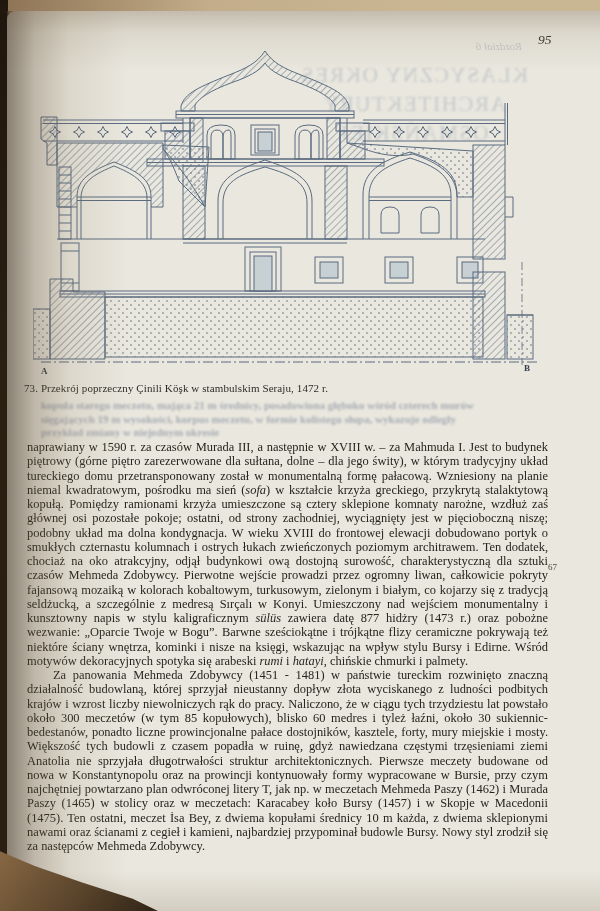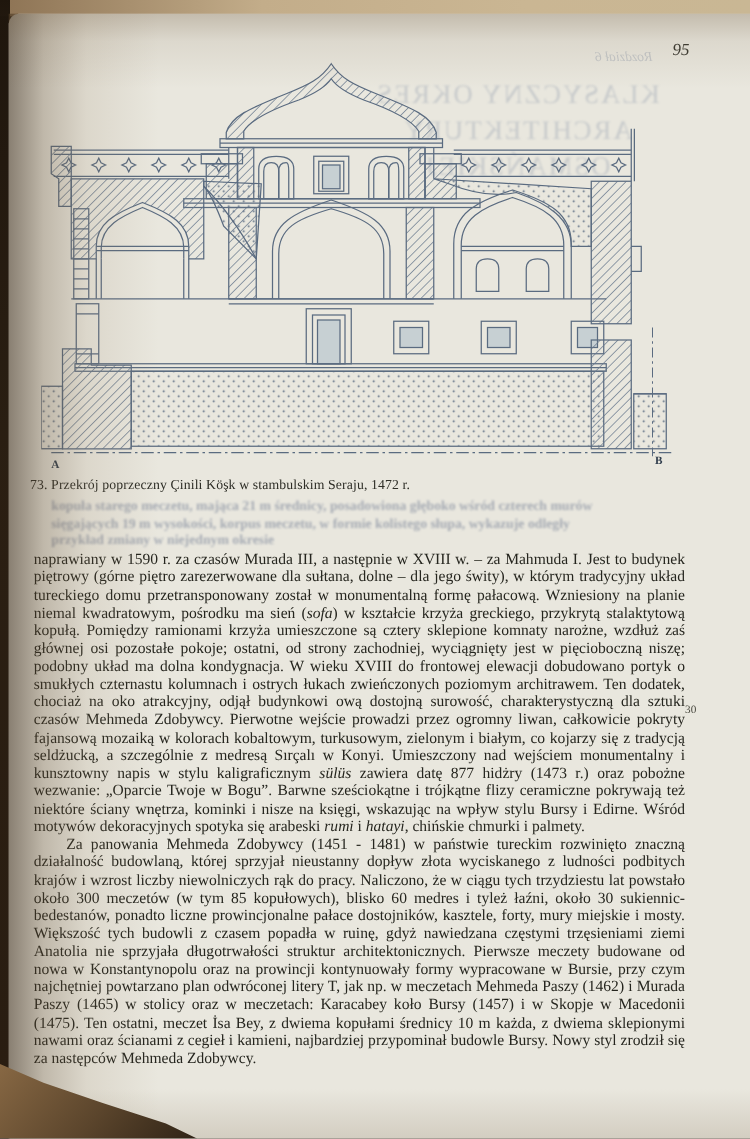--- a/index.html
+++ b/index.html
@@ -215,21 +215,21 @@
         <div>kopuła starego meczetu, mająca 21 m średnicy, posadowiona głęboko wśród czterech murów</div>
         <div>sięgających 19 m wysokości, korpus meczetu, w formie kolistego słupa, wykazuje odległy</div>
         <div>przykład zmiany w niejednym okresie</div>
       </div>
 
     <div class="bodytext">
         <p><span>naprawiany w 1590 r. za czasów Murada III, a następnie w XVIII w. – za Mahmuda I. Jest to budynek piętrowy (górne piętro zarezerwowane dla sułtana, dolne – dla jego świty), w którym tradycyjny układ tureckiego domu przetransponowany został w monumentalną formę pałacową. Wzniesiony na planie niemal kwadratowym, pośrodku ma sień (</span><em>sofa</em><span>) w kształcie krzyża greckiego, przykrytą stalaktytową kopułą. Pomiędzy ramionami krzyża umieszczone są cztery sklepione komnaty narożne, wzdłuż zaś głównej osi pozostałe pokoje; ostatni, od strony zachodniej, wyciągnięty jest w pięcioboczną niszę; podobny układ ma dolna kondygnacja. W wieku XVIII do frontowej elewacji dobudowano portyk o smukłych czternastu kolumnach i ostrych łukach zwieńczonych poziomym architrawem. Ten dodatek, chociaż na oko atrakcyjny, odjął budynkowi ową dostojną surowość, charakterystyczną dla sztuki czasów Mehmeda Zdobywcy. Pierwotne wejście prowadzi przez ogromny liwan, całkowicie pokryty fajansową mozaiką w kolorach kobaltowym, turkusowym, zielonym i białym, co kojarzy się z tradycją seldżucką, a szczególnie z medresą Sırçalı w Konyi. Umieszczony nad wejściem monumentalny i kunsztowny napis w stylu kaligraficznym </span><em>sülüs</em><span> zawiera datę 877 hidżry (1473 r.) oraz pobożne wezwanie: „Oparcie Twoje w Bogu”. Barwne sześciokątne i trójkątne flizy ceramiczne pokrywają też niektóre ściany wnętrza, kominki i nisze na księgi, wskazując na wpływ stylu Bursy i Edirne. Wśród motywów dekoracyjnych spotyka się arabeski </span><em>rumi</em><span> i </span><em>hatayi</em><span>, chińskie chmurki i palmety.</span></p>
         <p class="indent"><span>Za panowania Mehmeda Zdobywcy (1451 - 1481) w państwie tureckim rozwinięto znaczną działalność budowlaną, której sprzyjał nieustanny dopływ złota wyciskanego z ludności podbitych krajów i wzrost liczby niewolniczych rąk do pracy. Naliczono, że w ciągu tych trzydziestu lat powstało około 300 meczetów (w tym 85 kopułowych), blisko 60 medres i tyleż łaźni, około 30 sukiennic-bedestanów, ponadto liczne prowincjonalne pałace dostojników, kasztele, forty, mury miejskie i mosty. Większość tych budowli z czasem popadła w ruinę, gdyż nawiedzana częstymi trzęsieniami ziemi Anatolia nie sprzyjała długotrwałości struktur architektonicznych. Pierwsze meczety budowane od nowa w Konstantynopolu oraz na prowincji kontynuowały formy wypracowane w Bursie, przy czym najchętniej powtarzano plan odwróconej litery T, jak np. w meczetach Mehmeda Paszy (1462) i Murada Paszy (1465) w stolicy oraz w meczetach: Karacabey koło Bursy (1457) i w Skopje w Macedonii (1475). Ten ostatni, meczet İsa Bey, z dwiema kopułami średnicy 10 m każda, z dwiema sklepionymi nawami oraz ścianami z cegieł i kamieni, najbardziej przypominał budowle Bursy. Nowy styl zrodził się za następców Mehmeda Zdobywcy.</span></p>
       </div>
 
-    <div class="margin-note">30</div>
+    <div class="margin-note">67</div>
 
     <div class="shade-left"></div>
     <div class="shade-top"></div>
     <div class="shade-bottom"></div>
   </div>
 
   <div class="corner-wedge"></div>
 </div>
 
 </body></html>

